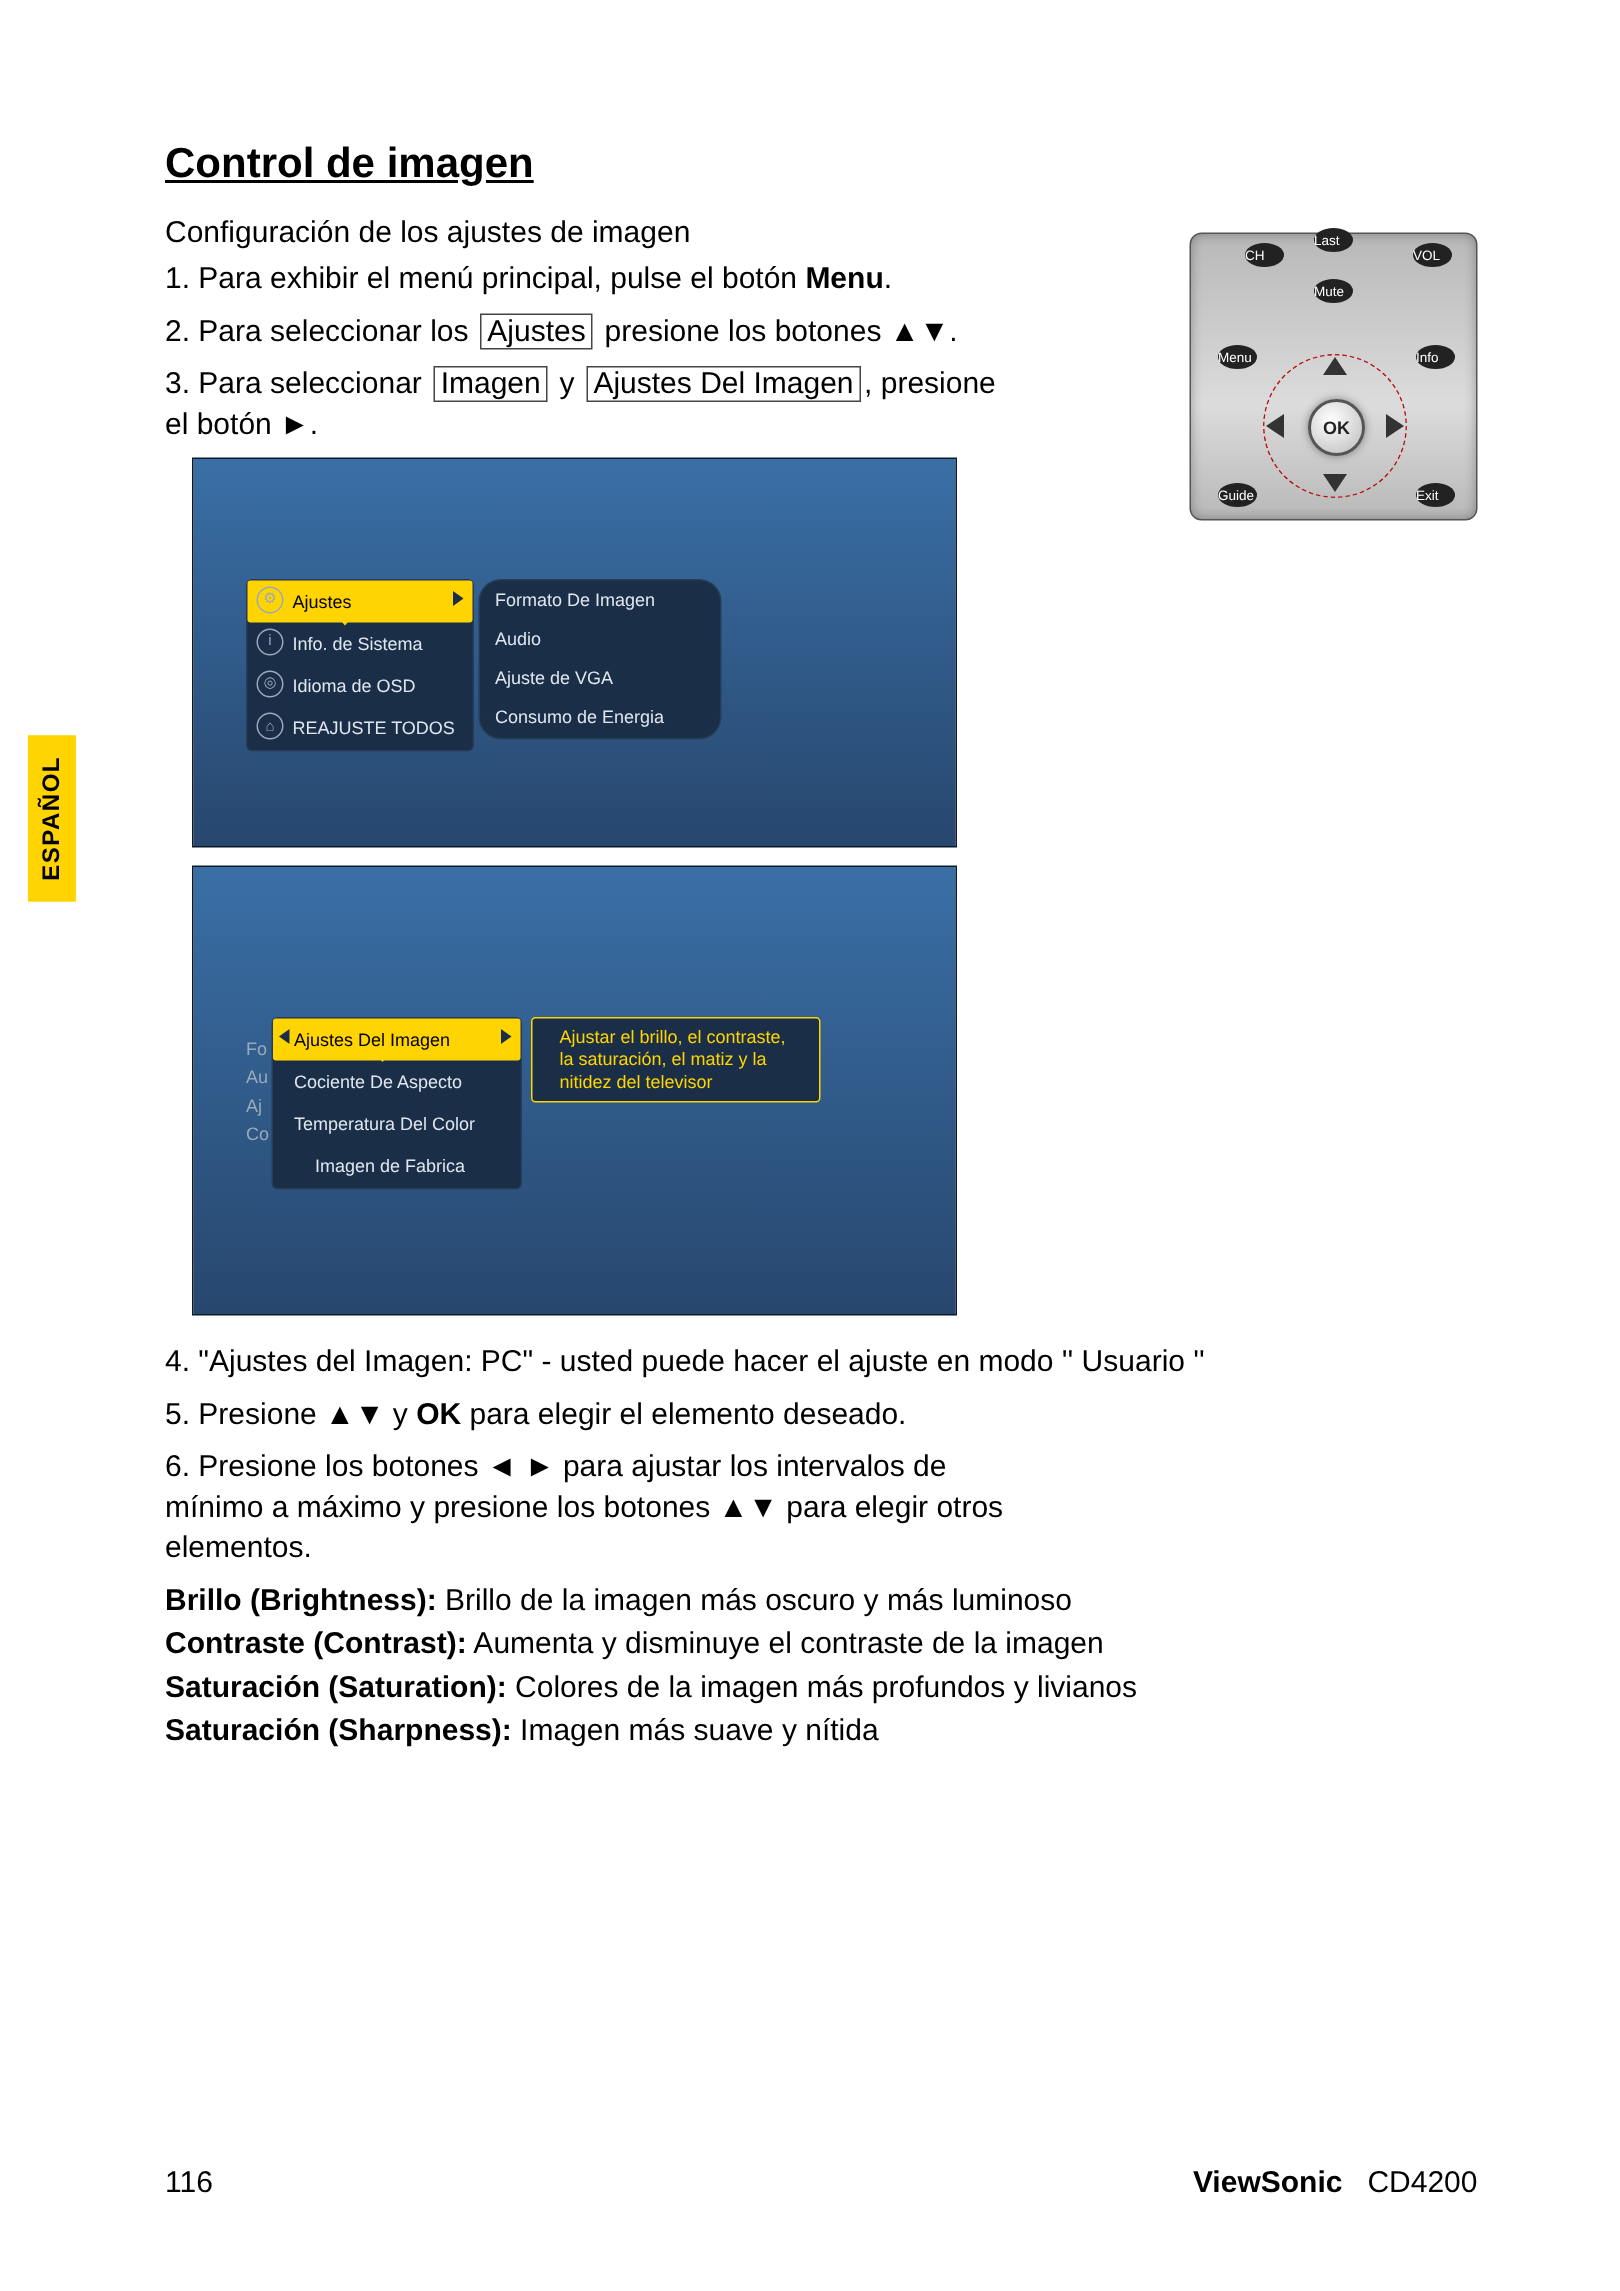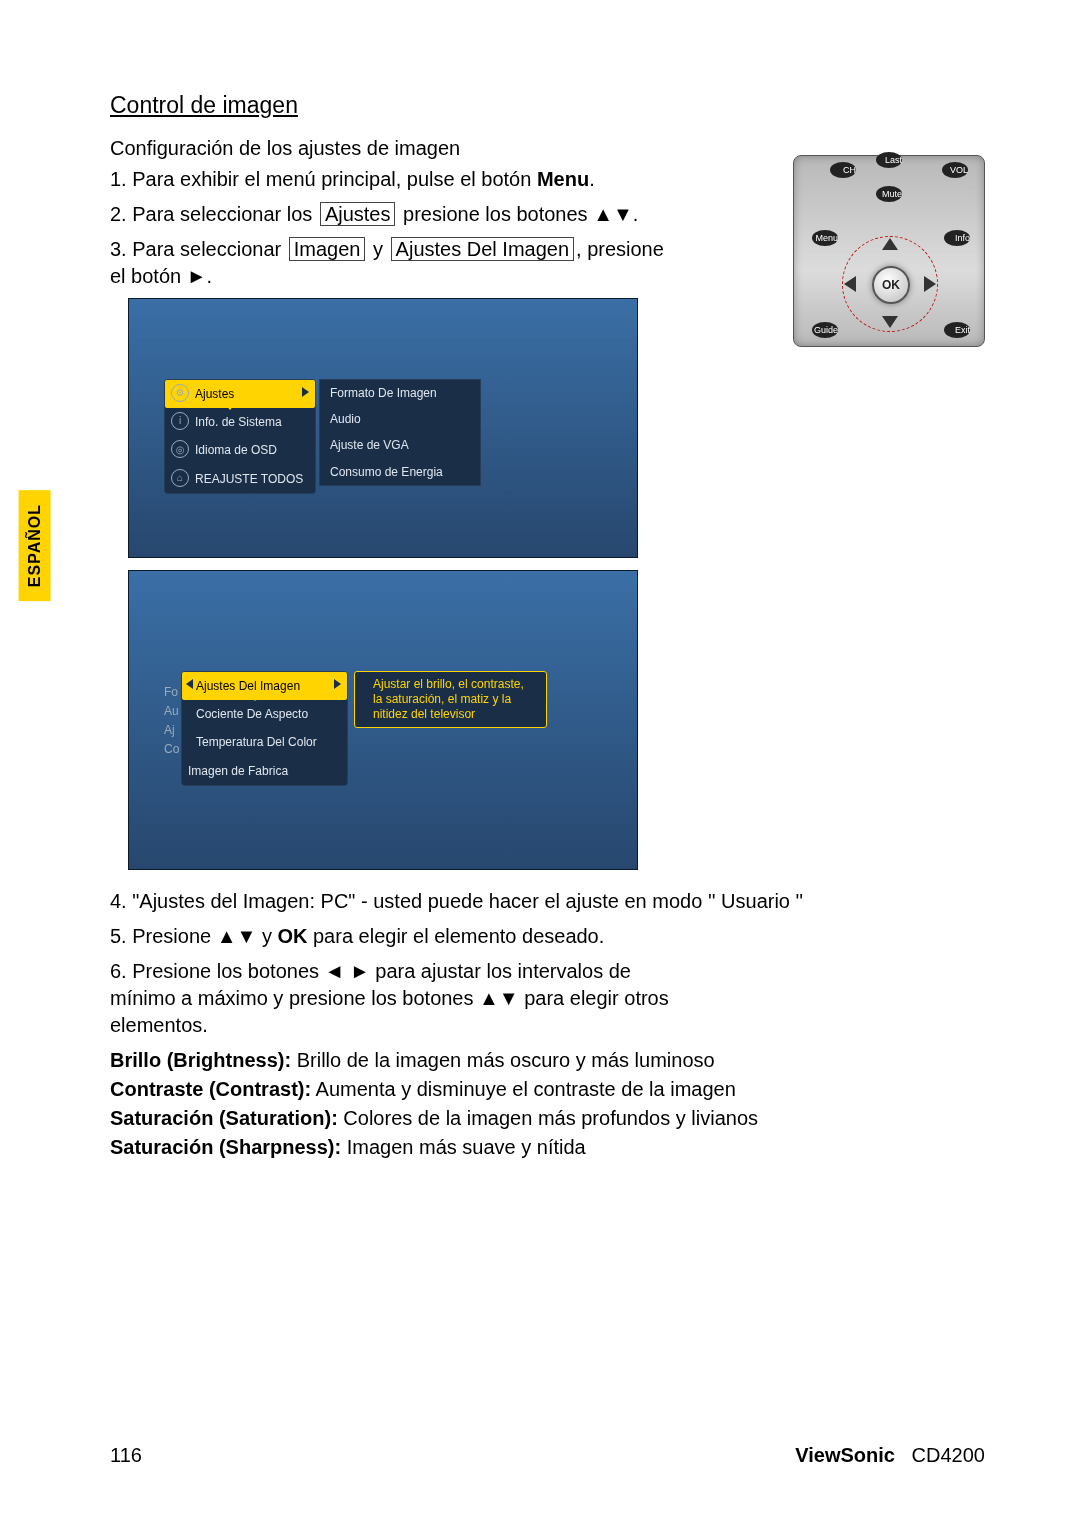--- a/index.html
+++ b/index.html
@@ -1,24 +1,24 @@
 <!DOCTYPE html>
 <html><head>
 <meta charset="utf-8">
 <style>
   html,body{margin:0;padding:0;background:#fff;font-family:Arial,Helvetica,sans-serif;font-size:20px;color:#000;line-height:1.35}
   .page{width:1080px;height:1527px;position:relative;box-sizing:border-box;padding:90px 90px 0 110px}
-  h1{font-size:23px;font-weight:normal;text-decoration:underline;margin:0 0 14px 0}
+  h1{font-size:28px;font-weight:bold;text-decoration:underline;margin:0 0 14px 0}
   h2{font-size:20px;font-weight:normal;margin:0 0 4px 0}
   ol.steps{list-style:none;padding:0;margin:0 0 8px 0;max-width:570px}
   ol.steps li{margin-bottom:8px}
   .boxed{display:inline-block;border:1px solid #444;padding:0 4px;margin:0 2px;line-height:1.1}
   .tri{font-family:inherit}
   .remote{position:absolute;top:155px;right:95px;width:190px;height:190px;border-radius:8px;background:linear-gradient(#b8b8b8,#dcdcdc 60%,#b8b8b8);border:1px solid #555;box-shadow:inset 0 0 8px rgba(0,0,0,.3)}
-  .remote .btn{position:absolute;background:#222;color:#fff;font-size:9px;border-radius:50%;width:26px;height:16px;text-align:right;line-height:16px}
+  .remote .btn{position:absolute;background:#222;color:#fff;font-size:9px;border-radius:50%;width:26px;height:16px;text-align:left;line-height:16px}
   .remote .ok{position:absolute;left:78px;top:110px;width:34px;height:34px;border-radius:50%;background:radial-gradient(circle at 40% 35%,#fff,#bbb);border:2px solid #555;box-shadow:0 0 6px rgba(0,0,0,.4);font-size:12px;font-weight:bold;color:#222;text-align:center;line-height:34px}
   .remote .ring{position:absolute;left:48px;top:80px;width:94px;height:94px;border-radius:50%;border:1px dashed #b11}
   .remote .arrow{position:absolute;width:0;height:0}
   .remote .up{left:88px;top:82px;border-left:8px solid transparent;border-right:8px solid transparent;border-bottom:12px solid #333}
   .remote .down{left:88px;top:160px;border-left:8px solid transparent;border-right:8px solid transparent;border-top:12px solid #333}
   .remote .left{left:50px;top:120px;border-top:8px solid transparent;border-bottom:8px solid transparent;border-right:12px solid #333}
   .remote .right{left:130px;top:120px;border-top:8px solid transparent;border-bottom:8px solid transparent;border-left:12px solid #333}
   .screenshots{margin:6px 0 18px 18px}
   .osd{width:510px;background:linear-gradient(#3a6fa6,#27476e);border:1px solid #0a1a2b;box-sizing:border-box;font-size:13px;color:#fff;position:relative;margin-bottom:12px}
   .osd1{height:260px;padding-top:80px}
@@ -27,21 +27,21 @@
   .osd1 .menu-left{top:80px}
   .osd2 .menu-left{top:100px;left:52px;width:165px}
   .menu-row{padding:6px 10px 6px 30px;position:relative;font-size:12px;color:#e0e6ef}
   .menu-row.sel{background:#ffd400;color:#000;border-radius:2px}
   .menu-row .ic{position:absolute;left:6px;top:4px;width:16px;height:16px;border-radius:50%;border:1px solid #9ab;display:inline-flex;align-items:center;justify-content:center;font-size:10px;color:#9ab}
   .menu-row.sel .chev{position:absolute;right:6px;top:7px;width:0;height:0;border-top:5px solid transparent;border-bottom:5px solid transparent;border-left:7px solid #1a2f47}
   .menu-row.sel .chevL{position:absolute;left:4px;top:7px;width:0;height:0;border-top:5px solid transparent;border-bottom:5px solid transparent;border-right:7px solid #1a2f47}
   .tail{position:absolute;left:95px;width:0;height:0;border-left:6px solid transparent;border-right:6px solid transparent;border-top:7px solid #ffd400}
   .osd1 .tail{top:104px}
   .osd2 .tail{top:123px}
-  .menu-right{position:absolute;left:190px;width:160px;background:#1a2f47;border:1px solid #263d58;border-radius:0}
+  .menu-right{position:absolute;left:190px;width:160px;background:#1a2f47;border:1px solid #263d58;border-radius:15px}
   .osd1 .menu-right{top:80px}
   .menu-right .rrow{padding:5px 10px;font-size:12px;color:#e0e6ef}
   .tooltip{position:absolute;left:225px;top:100px;width:155px;background:#1a2f47;border:1px solid #ffd400;border-radius:3px;padding:5px 18px;font-size:12px;color:#ffd400;line-height:1.25}
   .partial{position:absolute;left:35px;top:113px;font-size:12px;color:#9ab}
   .partial div{height:19px}
   .after li{margin-bottom:4px}
   .defs p{margin:2px 0}
   .footer{position:absolute;bottom:58px;left:110px;right:95px;display:flex;justify-content:space-between;font-size:20px}
   .lang-tab{position:absolute;left:19px;top:490px;background:#ffd400;padding:14px 5px;font-size:16px;font-weight:bold;writing-mode:vertical-rl;transform:rotate(180deg);letter-spacing:1px}
 </style>
@@ -104,21 +104,21 @@
       <div class="partial">
         <div>Fo</div>
         <div>Au</div>
         <div>Aj</div>
         <div>Co</div>
       </div>
       <div class="menu-left">
         <div class="menu-row sel" style="padding-left:14px"><span class="chevL"></span><span>Ajustes Del Imagen</span><span class="chev"></span></div>
         <div class="menu-row" style="padding-left:14px">Cociente De Aspecto</div>
         <div class="menu-row" style="padding-left:14px">Temperatura Del Color</div>
-        <div class="menu-row" style="padding-left:6px">Imagen de Fabrica</div>
+        <div class="menu-row" style="padding-left:28px">Imagen de Fabrica</div>
       </div>
       <div class="tail" style="left:120px"></div>
       <div class="tooltip">Ajustar el brillo, el contraste, la saturación, el matiz y la nitidez del televisor</div>
     </div>
   </div>
 
   <ol class="steps after" style="max-width:780px">
     <li>4. "Ajustes del Imagen: PC" - usted puede hacer el ajuste en modo '' Usuario ''</li>
     <li><span>5. Presione ▲▼ y </span><b>OK</b><span> para elegir el elemento deseado.</span></li>
     <li style="max-width:560px">6. Presione los botones ◄ ► para ajustar los intervalos de mínimo a máximo y presione los botones ▲▼ para elegir otros elementos.</li>

